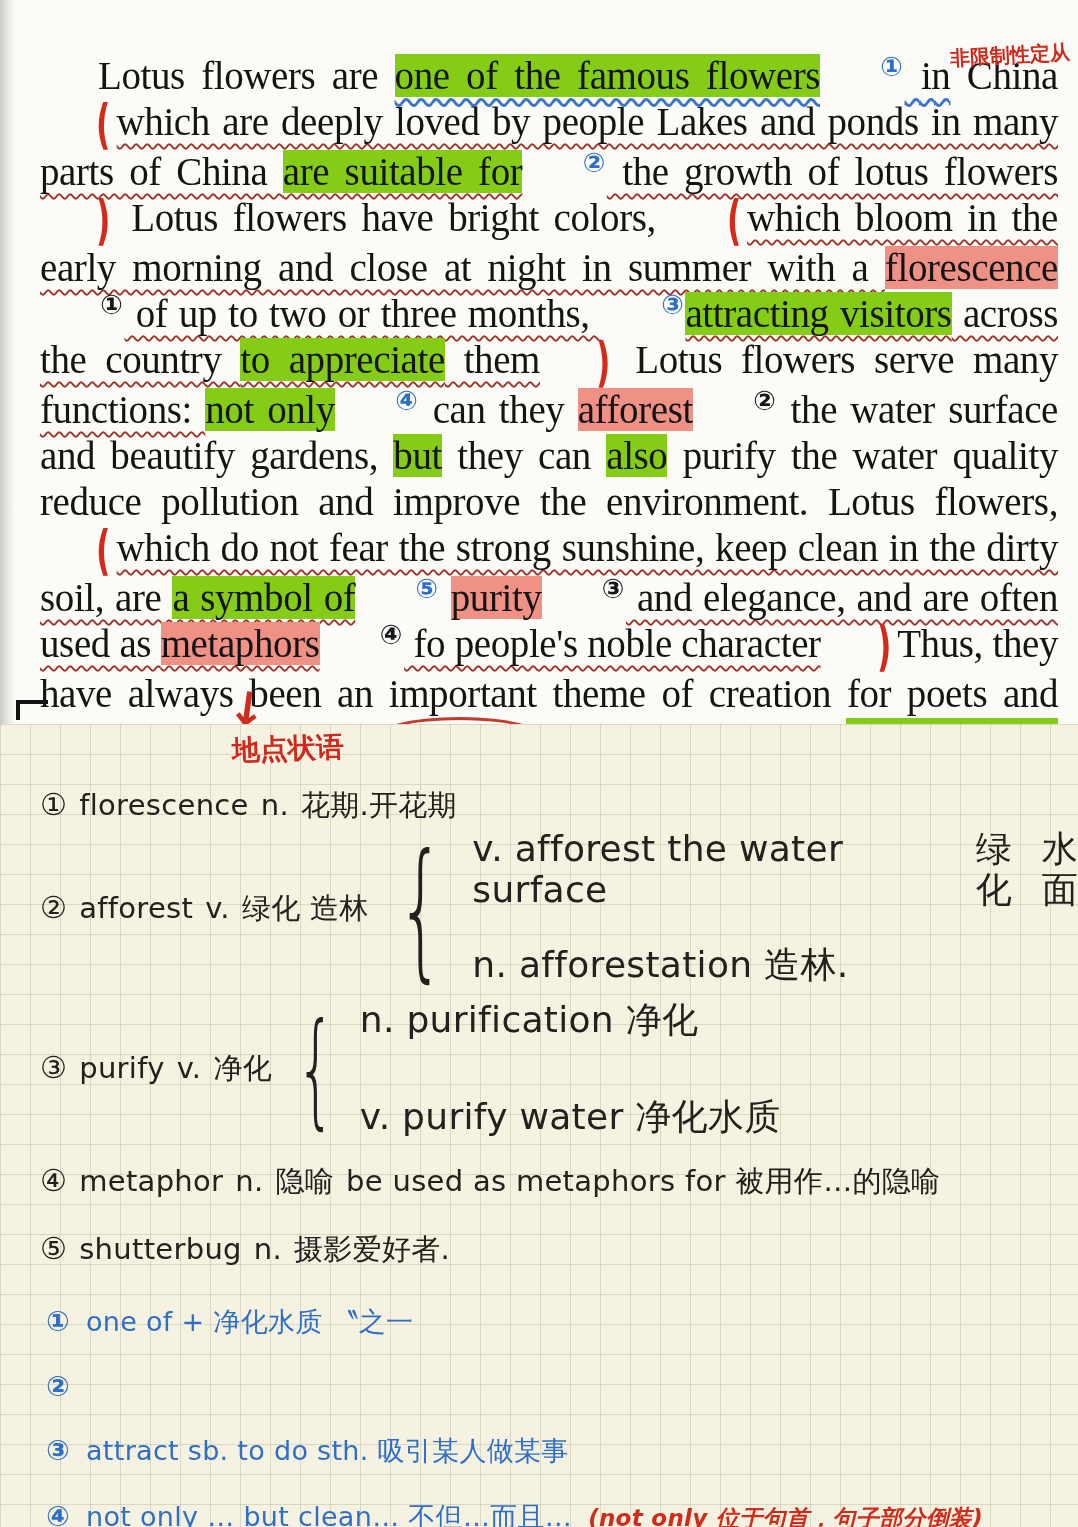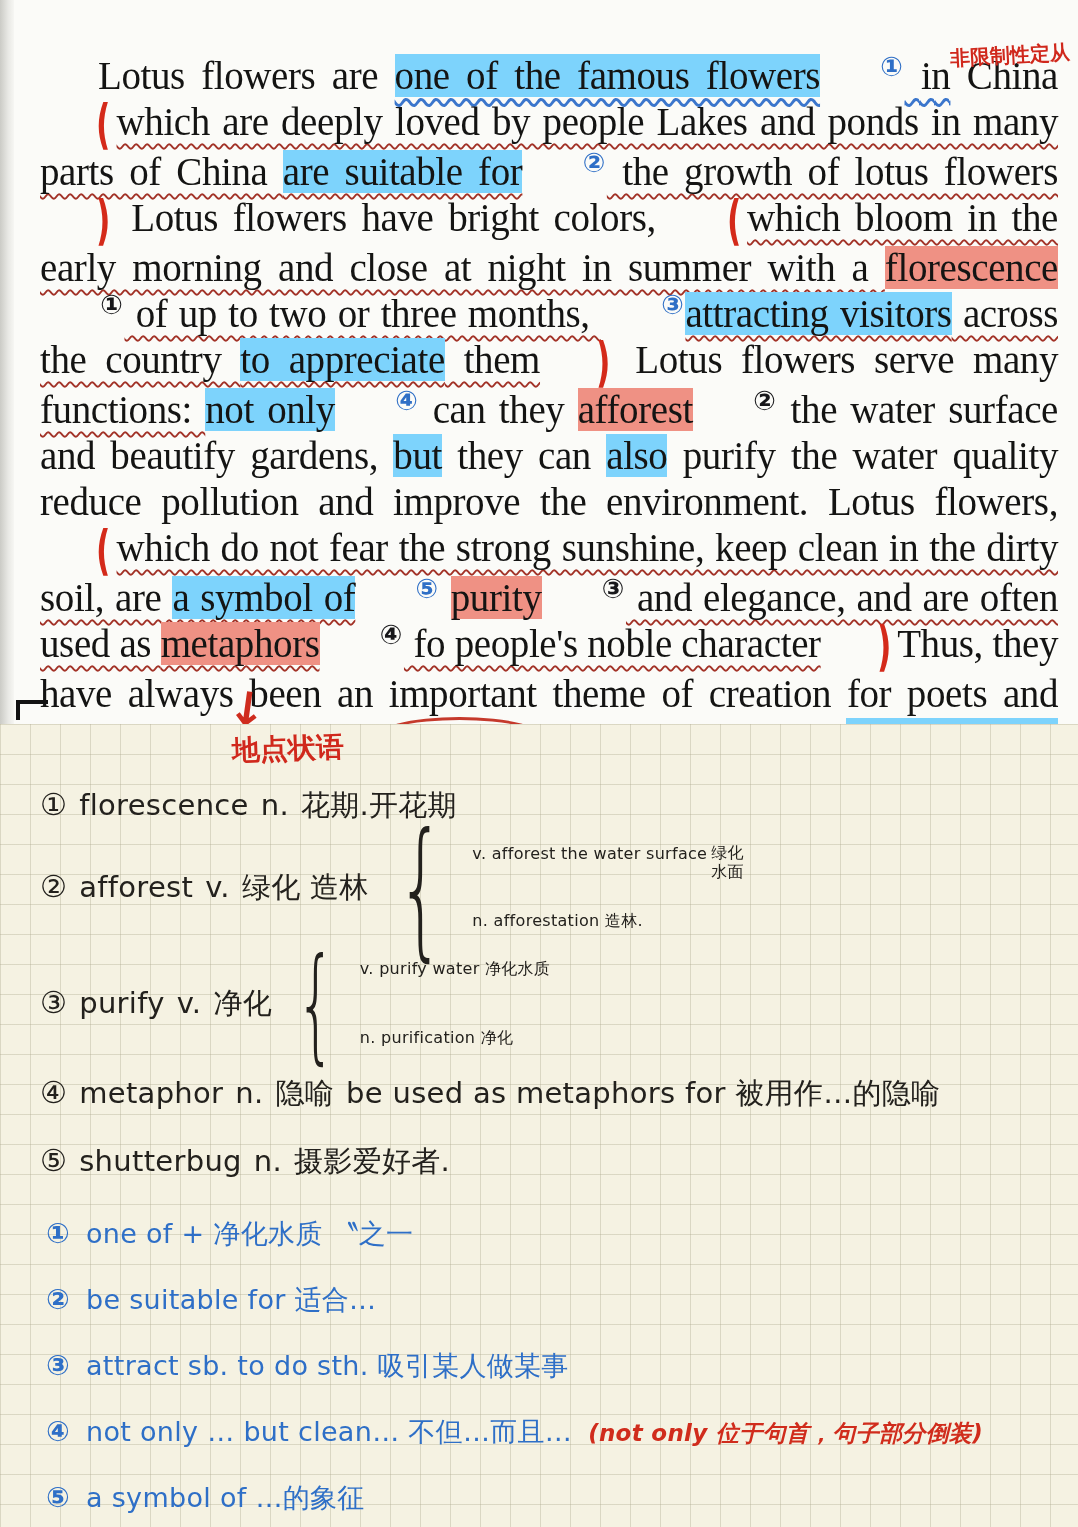--- a/index.html
+++ b/index.html
@@ -7,21 +7,21 @@
   .page{position:relative;width:1078px;height:1527px;}
 
   
   .passage{position:relative;width:1078px;height:724px;background:#fbfbf8;overflow:hidden;
            box-sizing:border-box;padding:14px 20px 0 40px;}
   .edge-strip{position:absolute;left:0;top:0;width:14px;height:100%;
               background:linear-gradient(90deg,#cbcbc6,#e9e9e5 60%,#f6f6f3);}
   .passage-para{text-indent:58px;text-align:justify;
                 font-family:"Liberation Serif","DejaVu Serif",serif;
                 font-size:39px;line-height:46px;color:#141413;letter-spacing:-0.4px;}
-  .hl-green{background:#7dd3fc;}
+  .hl-green{background:#84cc16;}
   .hl-red{background:#ef9184;}
   .wavy-red{text-decoration-line:underline;text-decoration-style:wavy;
             text-decoration-color:#a23227;text-decoration-thickness:2.2px;text-underline-offset:8px;}
   .wavy-blue{text-decoration-line:underline;text-decoration-style:wavy;
              text-decoration-color:#3b76cc;text-decoration-thickness:3px;text-underline-offset:9px;}
   .paren{color:#d42a1a;font-family:"DejaVu Sans",sans-serif;font-weight:bold;display:inline-block;
          transform:scaleY(1.45) scaleX(0.85);font-size:0.95em;vertical-align:-3px;margin:0 1px;}
   .mk{display:inline-block;transform:translateY(-13px);font-size:27px;font-weight:bold;
       line-height:0;margin:0 2px;font-family:"DejaVu Sans",sans-serif;}
   .mk-blue{color:#2f6fc6;}
@@ -47,25 +47,25 @@
   .vocab-row{color:#23211d;font-size:29px;letter-spacing:0.3px;}
   .v-simple{margin-top:18px;display:flex;align-items:baseline;gap:12px;}
   .v-flex{display:flex;align-items:center;gap:4px;}
   .v-head{display:flex;align-items:baseline;gap:12px;white-space:nowrap;}
   .v-num{font-size:30px;}
   .brace{display:inline-block;line-height:0.8;color:#23211d;font-weight:200;}
   .brace::before{content:"{";display:inline-block;transform:scaleX(0.5);
                  font-family:"DejaVu Sans",sans-serif;}
   .brace-lg::before{font-size:150px;}
   .brace-md::before{font-size:125px;}
-  .v-subs{display:flex;flex-direction:column;font-size:16px;}
+  .v-subs{display:flex;flex-direction:column;font-size:36px;}
   .gap-lg{gap:30px;}
   .gap-xl{gap:48px;}
   .v-subline{display:flex;align-items:flex-start;gap:4px;}
-  .cn-stack{display:inline-flex;flex-direction:column;line-height:1.15;}
+  .cn-stack{display:inline-flex;flex-direction:row;line-height:1.15;text-align:right;}
   .row-afforest{margin-top:2px;}
   .row-purify{margin-top:6px;}
   .row-metaphor{margin-top:20px;}
   .row-shutterbug{margin-top:28px;}
   .v-extra{}
   .phrase-block{margin-top:34px;}
   .phrase-row{color:#2e6fc7;font-size:27px;margin:0 0 0 6px;display:flex;
               align-items:baseline;gap:16px;letter-spacing:0.3px;}
   .phrase-row + .phrase-row{margin-top:30px;}
   .ph-num{font-size:28px;font-weight:bold;}
@@ -120,24 +120,24 @@
     <div class="vocab-row v-flex row-purify">
       <div class="v-head">
         <span class="v-num">③</span>
         <span class="v-word">purify</span>
         <span class="v-pos">v.</span>
         <span class="v-cn">净化</span>
       </div>
       <span class="brace brace-md"></span>
       <div class="v-subs gap-xl">
         <div class="v-subline">
-          <span>v.  purify water 净化水质</span>
+          <span>n.  purification  净化</span>
         </div>
         <div class="v-subline">
-          <span>n.  purification  净化</span>
+          <span>v.  purify water 净化水质</span>
         </div>
       </div>
     </div>
 
     <div class="vocab-row v-simple row-metaphor">
       <span class="v-num">④</span>
       <span class="v-word">metaphor</span>
       <span class="v-pos">n.</span>
       <span class="v-cn">隐喻</span>
       <span class="v-extra">be used as metaphors for 被用作…的隐喻</span>
@@ -150,21 +150,20 @@
       <span class="v-cn">摄影爱好者.</span>
     </div>
 
     <div class="phrase-block">
       <div class="phrase-row">
         <span class="ph-num">①</span>
         <span>one of + 净化水质  〝之一</span>
       </div>
       <div class="phrase-row">
         <span class="ph-num">②</span>
-        <span>be suitable for 适合…</span>
       </div>
       <div class="phrase-row">
         <span class="ph-num">③</span>
         <span>attract sb. to do sth.  吸引某人做某事</span>
       </div>
       <div class="phrase-row">
         <span class="ph-num">④</span>
         <span>not only … but clean…   不但…而且…</span>
         <span class="red-inline">(not only 位于句首，句子部分倒装)</span>
       </div>

